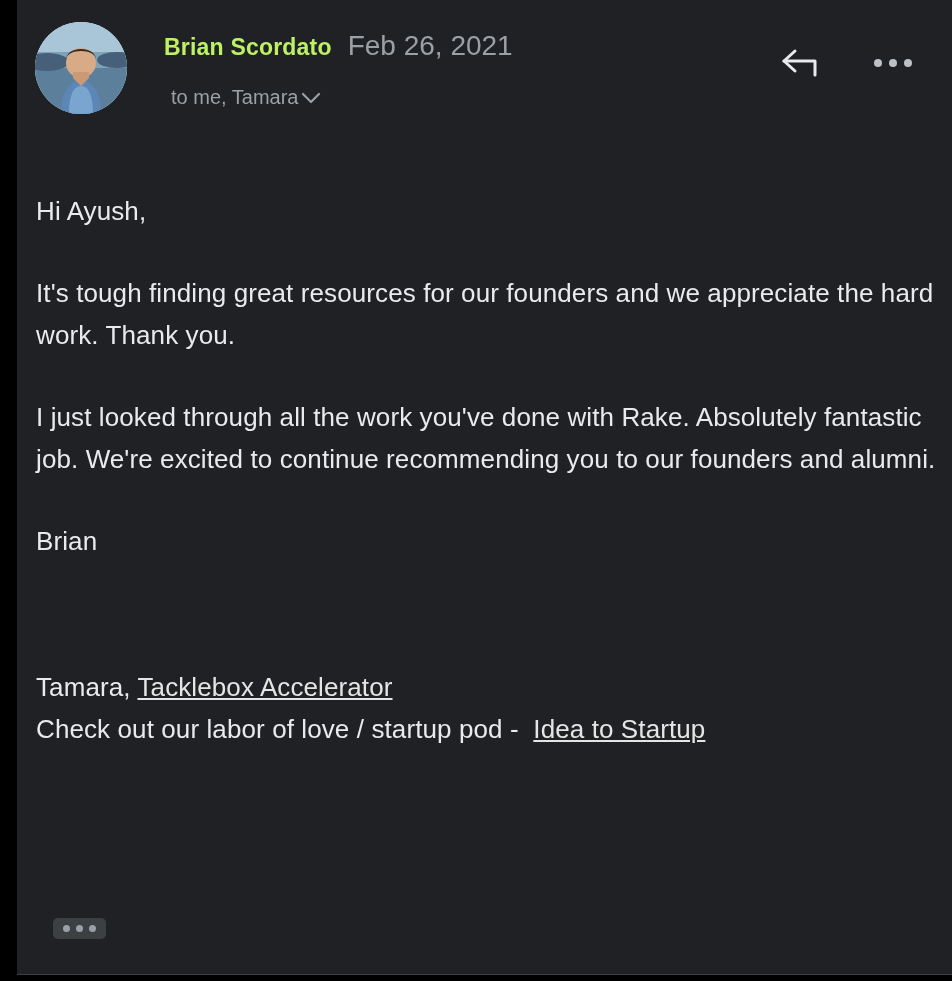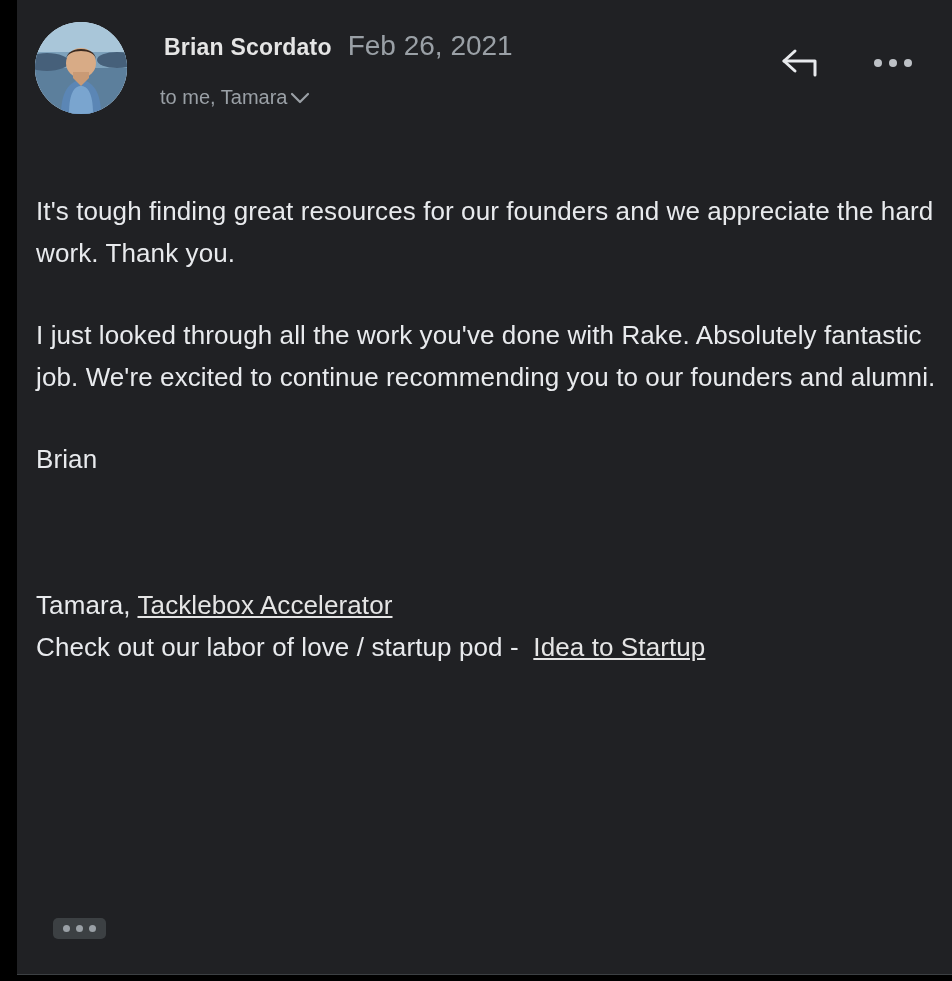--- a/index.html
+++ b/index.html
@@ -50,32 +50,32 @@
 
   .sender-line {
     position: absolute;
     left: 147px;
     top: 30px;
     display: flex;
     align-items: baseline;
     gap: 16px;
   }
   .sender-name {
-    color: #e5e5e5;
+    color: #bef264;
     font-size: 23px;
     font-weight: bold;
     letter-spacing: .2px;
   }
   .sender-date {
     color: #9aa0a6;
     font-size: 28px;
   }
   .recipient-line {
     position: absolute;
-    left: 143px;
+    left: 154px;
     top: 86px;
     display: flex;
     align-items: center;
     gap: 3px;
   }
   .recipient-text {
     color: #9aa0a6;
     font-size: 20px;
   }
   .chevron {
@@ -214,20 +214,21 @@
     <div class="more-btn">
       <span class="dots-row">
         <i></i>
           <i></i>
           <i></i>
       </span>
     </div>
   </div>
 
   <div class="body">
+    <p class="para">Hi Ayush,</p>
     <p class="para">It's tough finding great resources for our founders and we appreciate the hard work. Thank you.</p>
     <p class="para">I just looked through all the work you've done with Rake. Absolutely fantastic job. We're excited to continue recommending you to our founders and alumni.</p>
     <p class="para tight">Brian</p>
 
     <div class="spacer-block"></div>
 
     <p class="sig-line"><span>Tamara, </span><a class="link">Tacklebox Accelerator</a></p>
     <p class="sig-line"><span>Check out our labor of love / startup pod -  </span><a class="link">Idea to Startup</a></p>
   </div>
 

